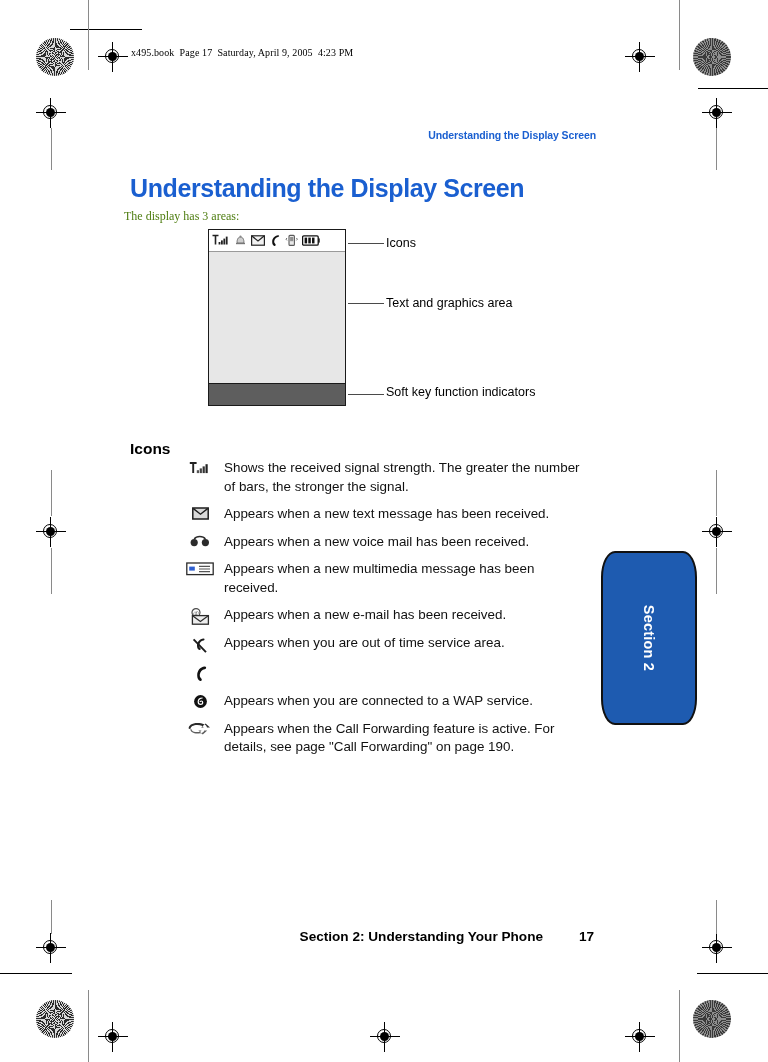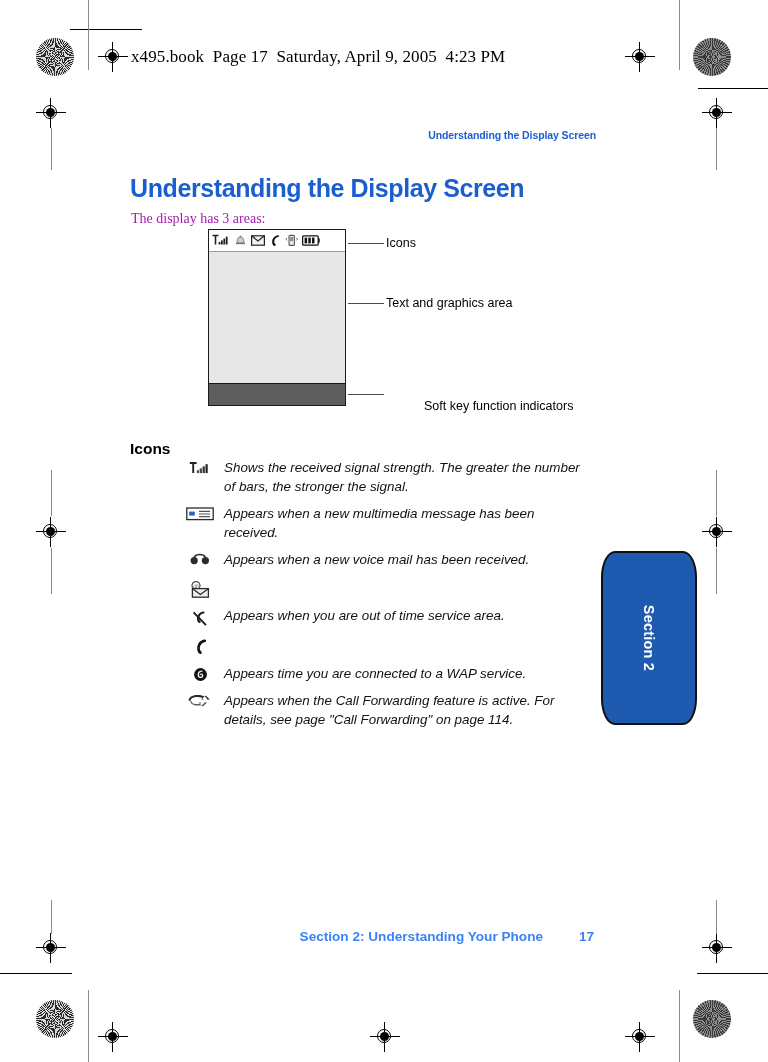--- a/index.html
+++ b/index.html
@@ -75,21 +75,21 @@
     background: #8a8a8a;
     pointer-events: none;
   }
 
   
   .file-header {
     position: absolute;
     left: 131px;
     top: 47px;
     font-family: "Liberation Serif", serif;
-    font-size: 17px;
+    font-size: 10px;
     color: #000;
     white-space: pre;
     letter-spacing: .1px;
   }
 
   .running-head {
     position: absolute;
     right: 172px;
     top: 129px;
     font-size: 10.5px;
@@ -104,25 +104,25 @@
     left: 130px;
     top: 157px;
     font-size: 25px;
     font-weight: bold;
     color: #1a5fd0;
     letter-spacing: -0.4px;
   }
 
   .intro {
     position: absolute;
-    left: 131px;
+    left: 124px;
     top: 197px;
     font-family: "Liberation Serif", serif;
-    font-size: 14px;
-    color: #a21caf;
+    font-size: 12px;
+    color: #4d7c0f;
   }
 
   
   .figure {
     position: absolute;
     left: 208px;
     top: 229px;
     width: 360px;
     height: 180px;
   }
@@ -193,21 +193,20 @@
   .icon-list {
     position: absolute;
     left: 176px;
     top: 459px;
     width: 420px;
   }
   .icon-row {
     display: flex;
     align-items: flex-start;
     margin-bottom: 9px;
-    font-style: italic;
   }
   .icon-cell {
     width: 48px;
     min-width: 48px;
     display: flex;
     justify-content: center;
     align-items: flex-start;
     padding-top: 2px;
   }
   .icon-desc {
@@ -245,21 +244,21 @@
     white-space: nowrap;
   }
 
   
   .footer {
     position: absolute;
     left: 292px;
     top: 914px;
     font-size: 13.6px;
     font-weight: bold;
-    color: #3b82f6;
+    color: #000000;
     white-space: pre;
   }
   .footer .pagenum {
     display: inline-block;
     margin-left: 36px;
   }
 </style>
 </head>
 <body>
 
@@ -420,72 +419,82 @@
     <div class="screen-softkeys"></div>
   </div>
 
   <div class="leader" style="left:140px; top:14px; width:36px;"></div>
   <div class="callout" style="left:178px; top:7px;">Icons</div>
 
   <div class="leader" style="left:140px; top:74px; width:36px;"></div>
   <div class="callout" style="left:178px; top:67px;">Text and graphics area</div>
 
   <div class="leader" style="left:140px; top:165px; width:36px;"></div>
-  <div class="callout" style="left:178px; top:170px;margin-left:38px;">Soft key function indicators</div>
+  <div class="callout" style="left:178px; top:156px;">Soft key function indicators</div>
 </div>
 
 <h2 class="section-head">Icons</h2>
 
 <div class="icon-list">
 
   <div class="icon-row">
     <div class="icon-cell">
       <svg class="glyph" width="22" height="15" viewBox="0 0 22 15">
         <path d="M0.8 2 L7.6 2 M4.2 2 L4.2 12" stroke="#222" stroke-width="1.9" fill="none"></path>
         <rect x="7.8" y="9.2" width="2.2" height="2.9" fill="#555"></rect>
         <rect x="10.7" y="7.4" width="2.2" height="4.7" fill="#444"></rect>
         <rect x="13.6" y="5.4" width="2.2" height="6.7" fill="#333"></rect>
         <rect x="16.5" y="3.2" width="2.2" height="8.9" fill="#222"></rect>
       </svg>
     </div>
     <div class="icon-desc">Shows the received signal strength. The greater the number of bars, the stronger the signal.</div>
   </div>
 
+  <div class="icon-row">
+    <div class="icon-cell">
+      <svg class="glyph" width="17" height="13" viewBox="0 0 17 13">
+        <rect x="0.8" y="1" width="15.4" height="11" fill="#d9d9d9" stroke="#1c1c1c" stroke-width="1.5"></rect>
+        <path d="M1.4 1.6 L8.5 7.2 L15.6 1.6" fill="none" stroke="#1c1c1c" stroke-width="1.4"></path>
+      </svg>
+    </div>
+    <div class="icon-desc">Appears when a new text message has been received.</div>
+  </div>
+
+  <div class="icon-row">
+    <div class="icon-cell">
+      <svg class="glyph" width="22" height="13" viewBox="0 0 22 13">
+        <circle cx="5.2" cy="7.6" r="3.6" fill="#2b2b2b"></circle>
+        <circle cx="16.4" cy="7.6" r="3.6" fill="#2b2b2b"></circle>
+        <path d="M5.2 4 C7.6 0.8 14 0.8 16.4 4" fill="none" stroke="#2b2b2b" stroke-width="1.5"></path>
+      </svg>
+    </div>
+    <div class="icon-desc">Appears when a new voice mail has been received.</div>
+  </div>
 
   <div class="icon-row">
     <div class="icon-cell">
       <svg class="glyph" width="28" height="14" viewBox="0 0 28 14">
         <rect x="0.8" y="1" width="26.4" height="11.6" fill="#fff" stroke="#2b2b2b" stroke-width="1.3"></rect>
         <rect x="3.2" y="4.6" width="5.6" height="4" fill="#2e5fd0"></rect>
         <path d="M13 4.4 H24 M13 7 H24 M13 9.6 H24" stroke="#555" stroke-width="1.2" fill="none"></path>
       </svg>
     </div>
     <div class="icon-desc">Appears when a new multimedia message has been received.</div>
-  </div>
-
-  <div class="icon-row">
-    <div class="icon-cell">
-      <svg class="glyph" width="22" height="13" viewBox="0 0 22 13">
-        <circle cx="5.2" cy="7.6" r="3.6" fill="#2b2b2b"></circle>
-        <circle cx="16.4" cy="7.6" r="3.6" fill="#2b2b2b"></circle>
-        <path d="M5.2 4 C7.6 0.8 14 0.8 16.4 4" fill="none" stroke="#2b2b2b" stroke-width="1.5"></path>
-      </svg>
-    </div>
-    <div class="icon-desc">Appears when a new voice mail has been received.</div>
   </div>
 
   <div class="icon-row">
     <div class="icon-cell">
       <svg class="glyph" width="22" height="17" viewBox="0 0 22 17">
         <circle cx="7" cy="4.6" r="4" fill="none" stroke="#4a4a4a" stroke-width="1.2"></circle>
         <text x="7" y="7" font-size="6" text-anchor="middle" fill="#4a4a4a" font-family="'Liberation Serif',serif">@</text>
         <rect x="3.4" y="7.6" width="16" height="8.6" fill="#ededed" stroke="#2b2b2b" stroke-width="1.3"></rect>
         <path d="M3.9 8.1 L11.4 13.6 L18.9 8.1" fill="none" stroke="#2b2b2b" stroke-width="1.2"></path>
       </svg>
     </div>
+    <div class="icon-desc">Appears when a new e-mail has been received.</div>
   </div>
 
 
   <div class="icon-row">
     <div class="icon-cell">
       <svg class="glyph" width="20" height="18" viewBox="0 0 20 18">
         <path d="M13.6 2.4 C9.6 2.9 6.8 5.9 7 10 C7.1 12.2 8.1 13.7 9.4 14 C10.4 14.2 11 13.5 10.7 12.6 C10.4 11.7 9.6 11.5 9.3 10.4 C8.9 8.7 9.9 6.1 11.8 5 C12.9 4.4 13.8 4.6 14.3 3.9 C14.8 3.2 14.5 2.3 13.6 2.4 Z" fill="#1b1b1b"></path>
         <path d="M3.6 3.4 L16 16.2" stroke="#1b1b1b" stroke-width="1.9"></path>
       </svg>
     </div>
@@ -500,31 +509,31 @@
     </div>
   </div>
 
   <div class="icon-row">
     <div class="icon-cell">
       <svg class="glyph" width="15" height="15" viewBox="0 0 15 15">
         <circle cx="7.5" cy="7.5" r="6.4" fill="#111"></circle>
         <path d="M9.6 4 C7 4 5.2 5.6 5.2 7.8 C5.2 9.4 6.2 10.4 7.6 10.4 C8.8 10.4 9.7 9.6 9.7 8.5 C9.7 7.6 9.1 7 8.3 7 C7.6 7 7.1 7.5 7.1 8.1" fill="none" stroke="#fff" stroke-width="1.2"></path>
       </svg>
     </div>
-    <div class="icon-desc">Appears time you are connected to a WAP service.</div>
+    <div class="icon-desc">Appears when you are connected to a WAP service.</div>
   </div>
 
   <div class="icon-row">
     <div class="icon-cell">
       <svg class="glyph" width="24" height="16" viewBox="0 0 24 16">
         <path d="M2.4 7.2 C2.4 4.6 5.2 3 9.4 3 C13 3 15.2 4 15.6 5.4 L13.2 5.4 L17.6 1.6 L22 5.4 L19 5.4 C18.6 2.6 14.6 1 9.4 1 C4 1 0.6 3.4 0.6 6.6 Z" fill="#2b2b2b"></path>
         <path d="M2.4 7.2 C2.4 9.8 5.2 11.4 9.4 11.4 C13.4 11.4 16 10.2 16.2 8.4 L19.2 8.4 L14.8 12.4 L10.4 8.4 L13.4 8.4 C13.2 9.6 11.6 10 9.4 10 C6 10 3.6 9.2 3.6 7.2 Z" fill="#5e5e5e"></path>
       </svg>
     </div>
-    <div class="icon-desc">Appears when the Call Forwarding feature is active. For details, see page "Call Forwarding" on page 114.</div>
+    <div class="icon-desc">Appears when the Call Forwarding feature is active. For details, see page "Call Forwarding" on page 190.</div>
   </div>
 
 </div>
 
 <div class="side-tab">
   <span class="side-tab-label">Section 2</span>
 </div>
 
 <div class="footer">
   <span>Section 2: Understanding Your Phone</span><span class="pagenum">17</span>

